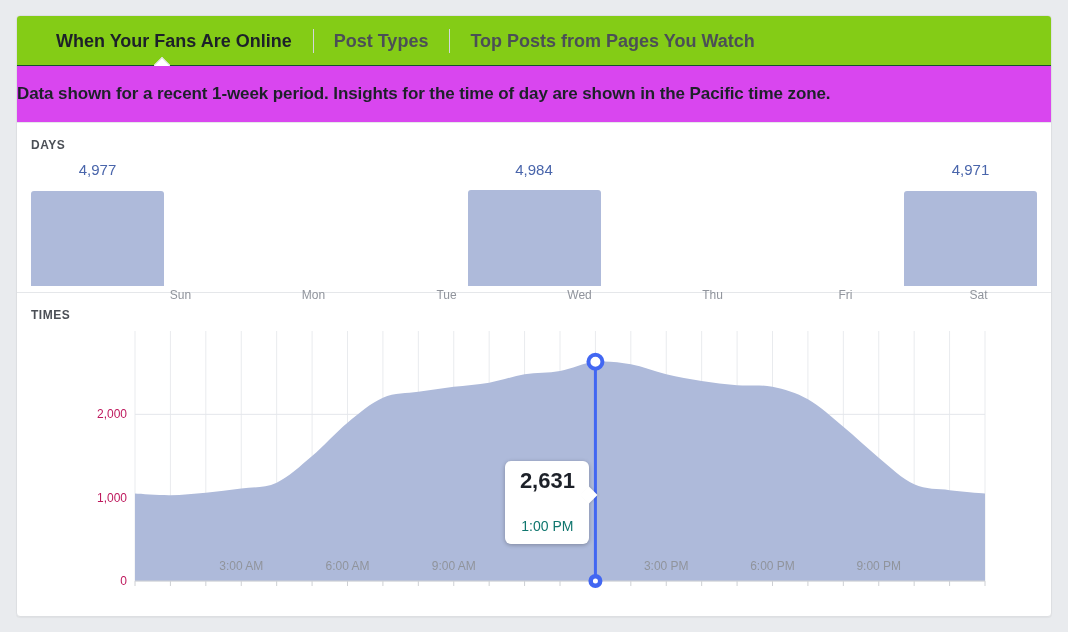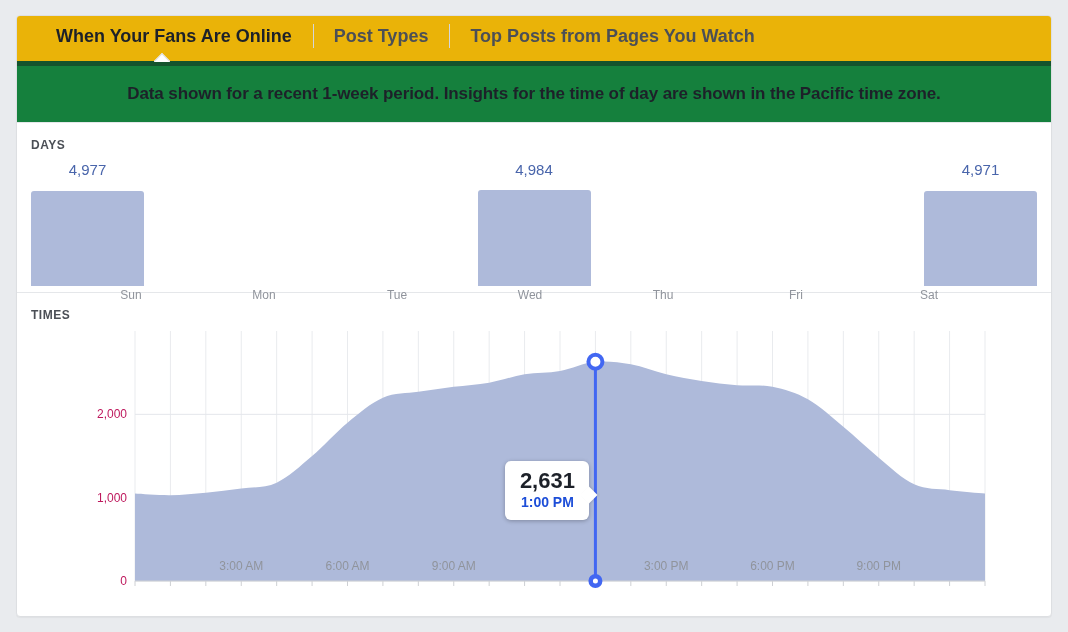--- a/index.html
+++ b/index.html
@@ -27,24 +27,24 @@
     border-radius: 4px;
     box-sizing: border-box;
     box-shadow: 0 1px 1px rgba(0,0,0,0.04);
     overflow: hidden;
   }
 
   
   .tabbar {
     position: relative;
     height: 50px;
-    background: #eab308;
-    border-bottom: 5px solid #14532d;
-    display: flex;
-    align-items: flex-end;
+    background: #84cc16;
+    border-bottom: 1px solid #14532d;
+    display: flex;
+    align-items: flex-start;
     padding-left: 18px;
     box-sizing: border-box;
   }
   .tab {
     position: relative;
     font-size: 18px;
     color: #4b4f56;
     padding: 0 21px;
     line-height: 50px;
     white-space: nowrap;
@@ -84,22 +84,22 @@
     border-top: 1px solid #dddfe2;
     transform: rotate(45deg);
   }
 
   
   .subtitle-row {
     height: 56px;
     border-bottom: 1px solid #e5e7ea;
     display: flex;
     align-items: center;
-    justify-content: center;
-    background: #15803d;
+    justify-content: flex-start;
+    background: #d946ef;
   }
   .subtitle {
     font-size: 17px;
     font-weight: bold;
     color: #1d2129;
     letter-spacing: -0.1px;
   }
 
   
   .section-label {
@@ -118,21 +118,21 @@
   .days-bars {
     position: absolute;
     left: 14px;
     right: 14px;
     top: 36px;
     height: 127px;
     display: flex;
     justify-content: space-between;
   }
   .day-col {
-    width: 113px;
+    width: 133px;
     position: relative;
     height: 100%;
     display: flex;
     flex-direction: column;
     gap: 8px;
   }
   .day-value {
     text-align: center;
     font-size: 15px;
     color: #4965ab;
@@ -145,24 +145,24 @@
     align-items: flex-end;
   }
   .bar {
     width: 100%;
     background: #aebada;
     border-radius: 3px 3px 0 0;
   }
   .day-names {
     position: absolute;
     left: 14px;
-    right: 22px;
+    right: 6px;
     top: 165px;
     display: flex;
-    justify-content: center;
+    justify-content: flex-end;
   }
   .day-name {
     width: 133px;
     text-align: center;
     font-size: 12px;
     color: #90949c;
   }
 
   
   .times-section {
@@ -219,23 +219,24 @@
     box-sizing: border-box;
   }
   .tooltip-value {
     font-size: 22px;
     font-weight: bold;
     color: #1d2129;
     line-height: 26px;
   }
   .tooltip-time {
     font-size: 14px;
-    font-weight: bold;
-    color: #1d4ed8;
+    font-weight: normal;
+    color: #0f766e;
     line-height: 17px;
+    margin-top: 24px;
   }
   .tooltip-arrow {
     position: absolute;
     right: -6px;
     top: 28px;
     width: 12px;
     height: 12px;
     background: #fff;
     transform: rotate(45deg);
     box-shadow: 1px -1px 2px rgba(0,0,0,0.10);

